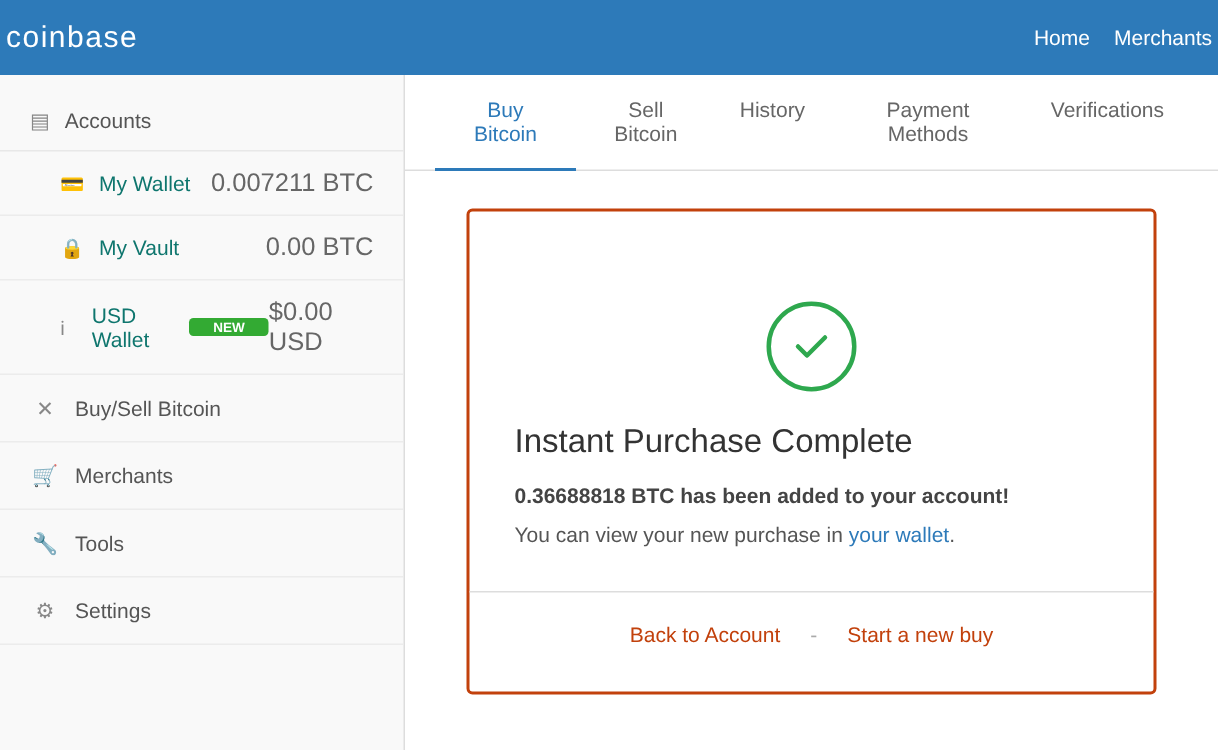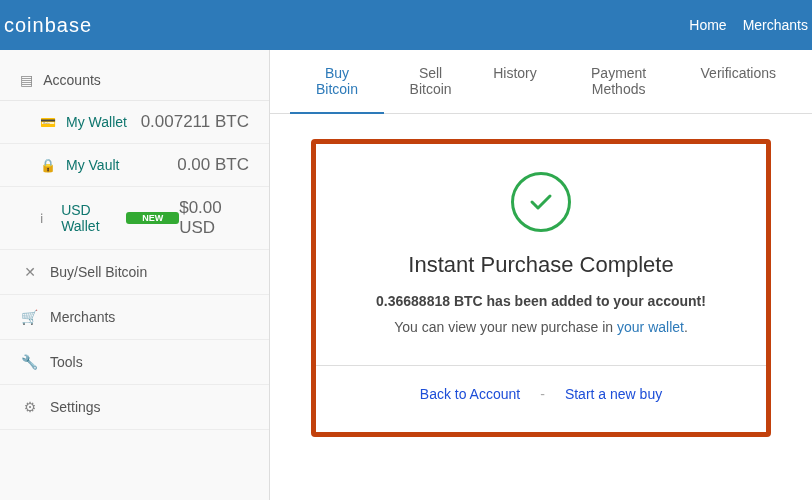--- a/index.html
+++ b/index.html
@@ -126,24 +126,24 @@
       color: #2d7ab9;
       border-bottom: 2px solid #2d7ab9;
       font-weight: 500;
     }
 
     
     .content {
       padding: 25px 30px;
     }
     .success-card {
-      border: 5px solid #c2410c;
+      border: 2px solid #c2410c;
       border-radius: 4px;
-      padding: 28px 30px 30px;
-      text-align: center;
+      padding: 60px 30px 30px;
+      text-align: left;
       max-width: 460px;
       margin: 0 auto;
     }
     .success-icon {
       width: 60px;
       height: 60px;
       border-radius: 50%;
       border: 3px solid #2ea84e;
       display: flex;
       align-items: center;
@@ -180,21 +180,21 @@
     }
     .success-actions {
       display: flex;
       justify-content: center;
       align-items: center;
       gap: 20px;
       color: #555;
       font-size: 14px;
     }
     .success-actions a {
-      color: #1d4ed8;
+      color: #c2410c;
       text-decoration: none;
       cursor: pointer;
     }
     .separator { color: #aaa; }
   </style>
 </head>
 <body>
 
 <header class="header">
   <span class="header-logo">coinbase</span>

